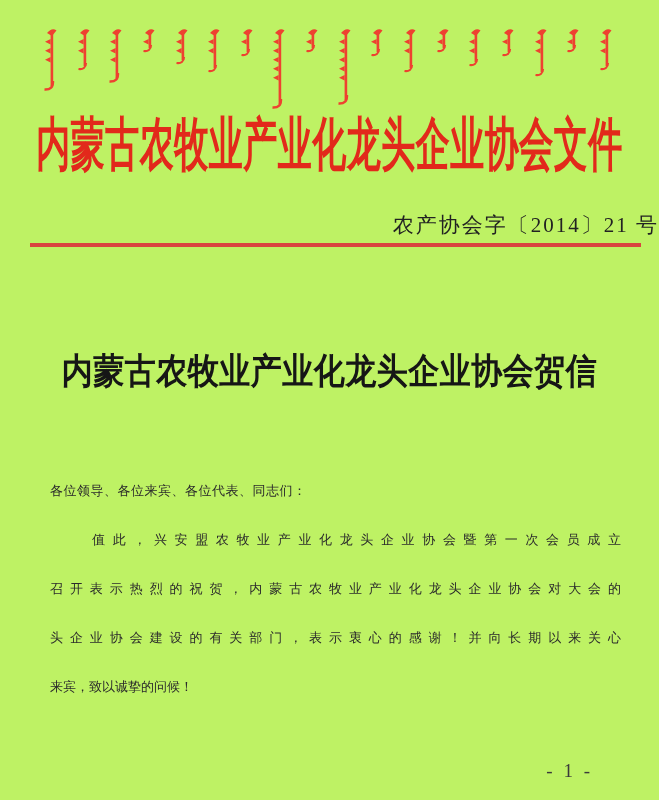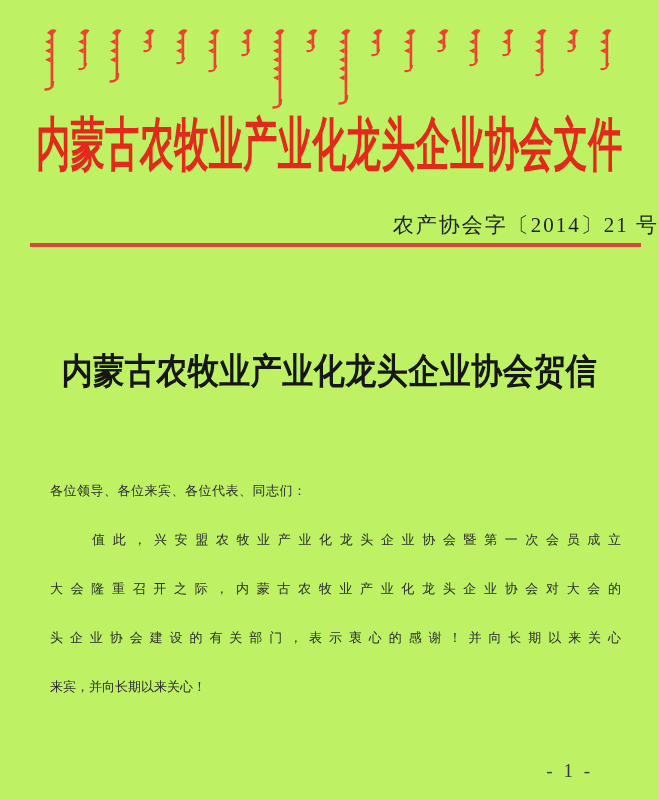--- a/index.html
+++ b/index.html
@@ -249,20 +249,20 @@
 
   <div class="doc-number">农产协会字〔2014〕21 号</div>
 
   <div class="red-rule" style="background: rgb(217, 69, 63);"></div>
 
   <h1 class="letter-title">内蒙古农牧业产业化龙头企业协会贺信</h1>
 
   <div class="letter-body">
     <div class="bline salutation">各位领导、各位来宾、各位代表、同志们：</div>
     <div class="bline justify indent">值此，兴安盟农牧业产业化龙头企业协会暨第一次会员成立</div>
-    <div class="bline justify">大会隆重召开之际，内蒙古农牧业产业化龙头企业协会对大会的</div>
+    <div class="bline justify">召开表示热烈的祝贺，内蒙古农牧业产业化龙头企业协会对大会的</div>
     <div class="bline justify">头企业协会建设的有关部门，表示衷心的感谢！并向长期以来关心</div>
-    <div class="bline">来宾，并向长期以来关心！</div>
+    <div class="bline">来宾，致以诚挚的问候！</div>
   </div>
 
   <div class="page-number">- 1 -</div>
 
 </div>
 
 </body></html>

